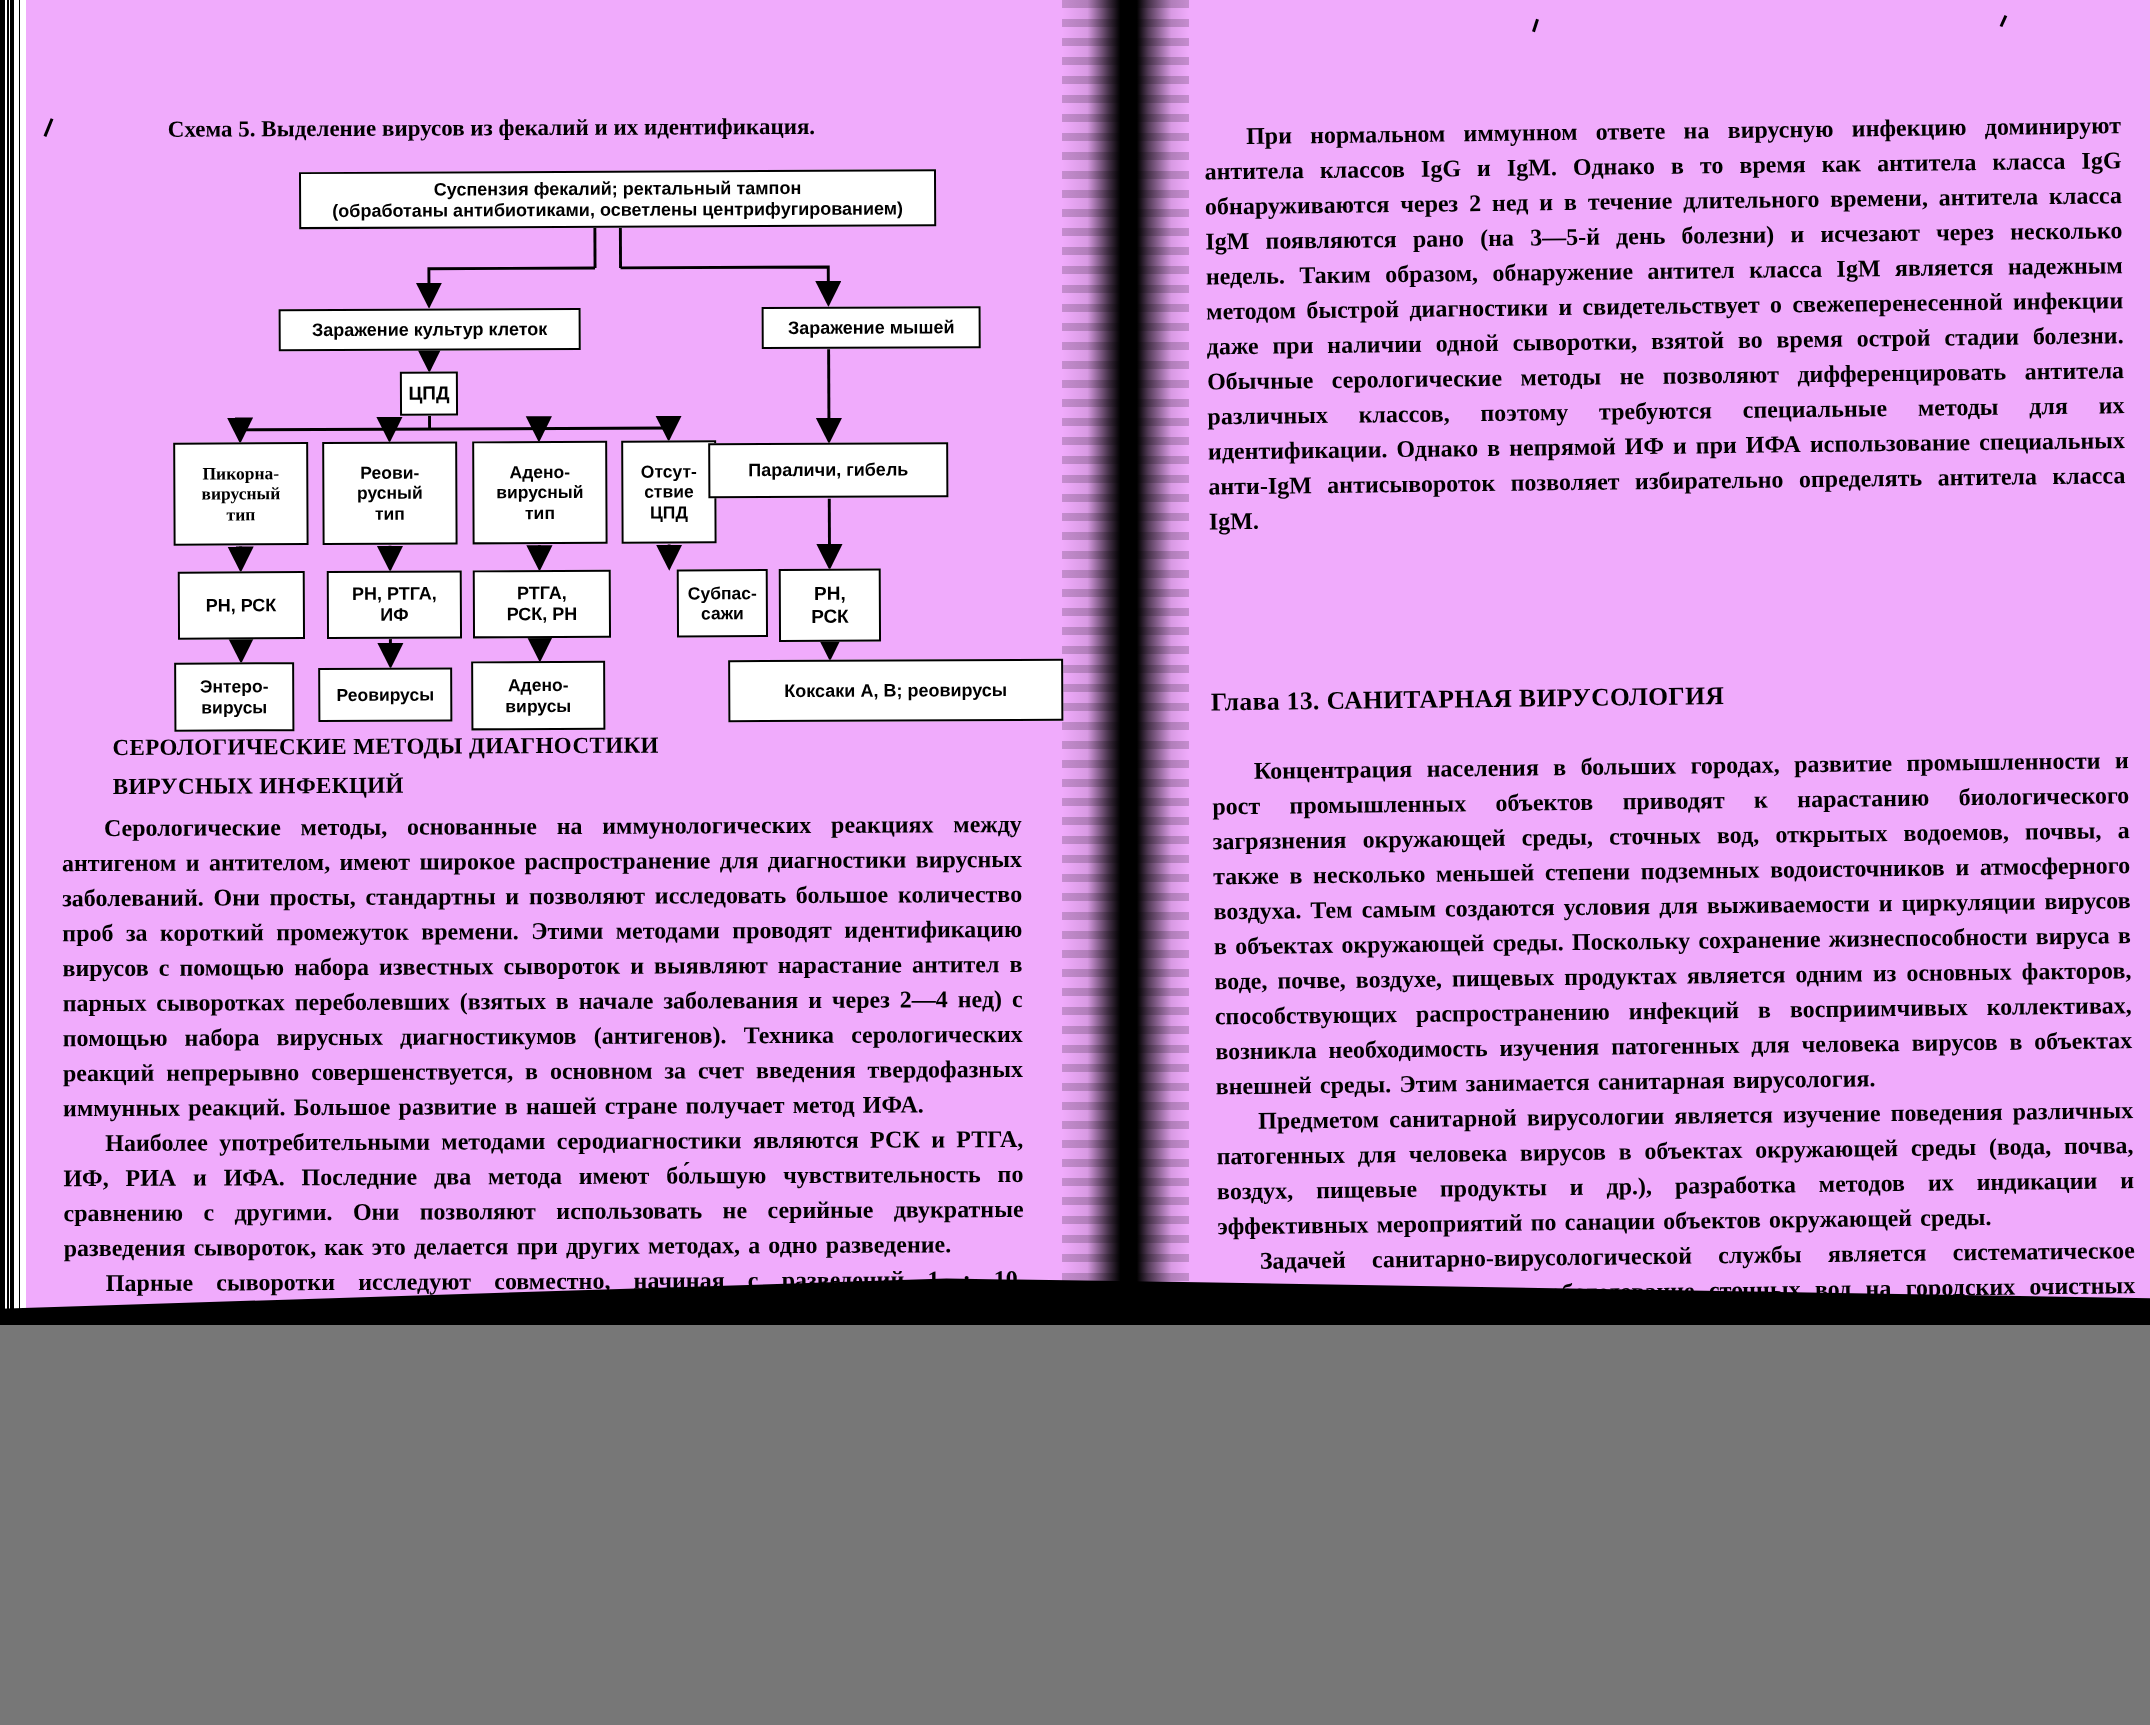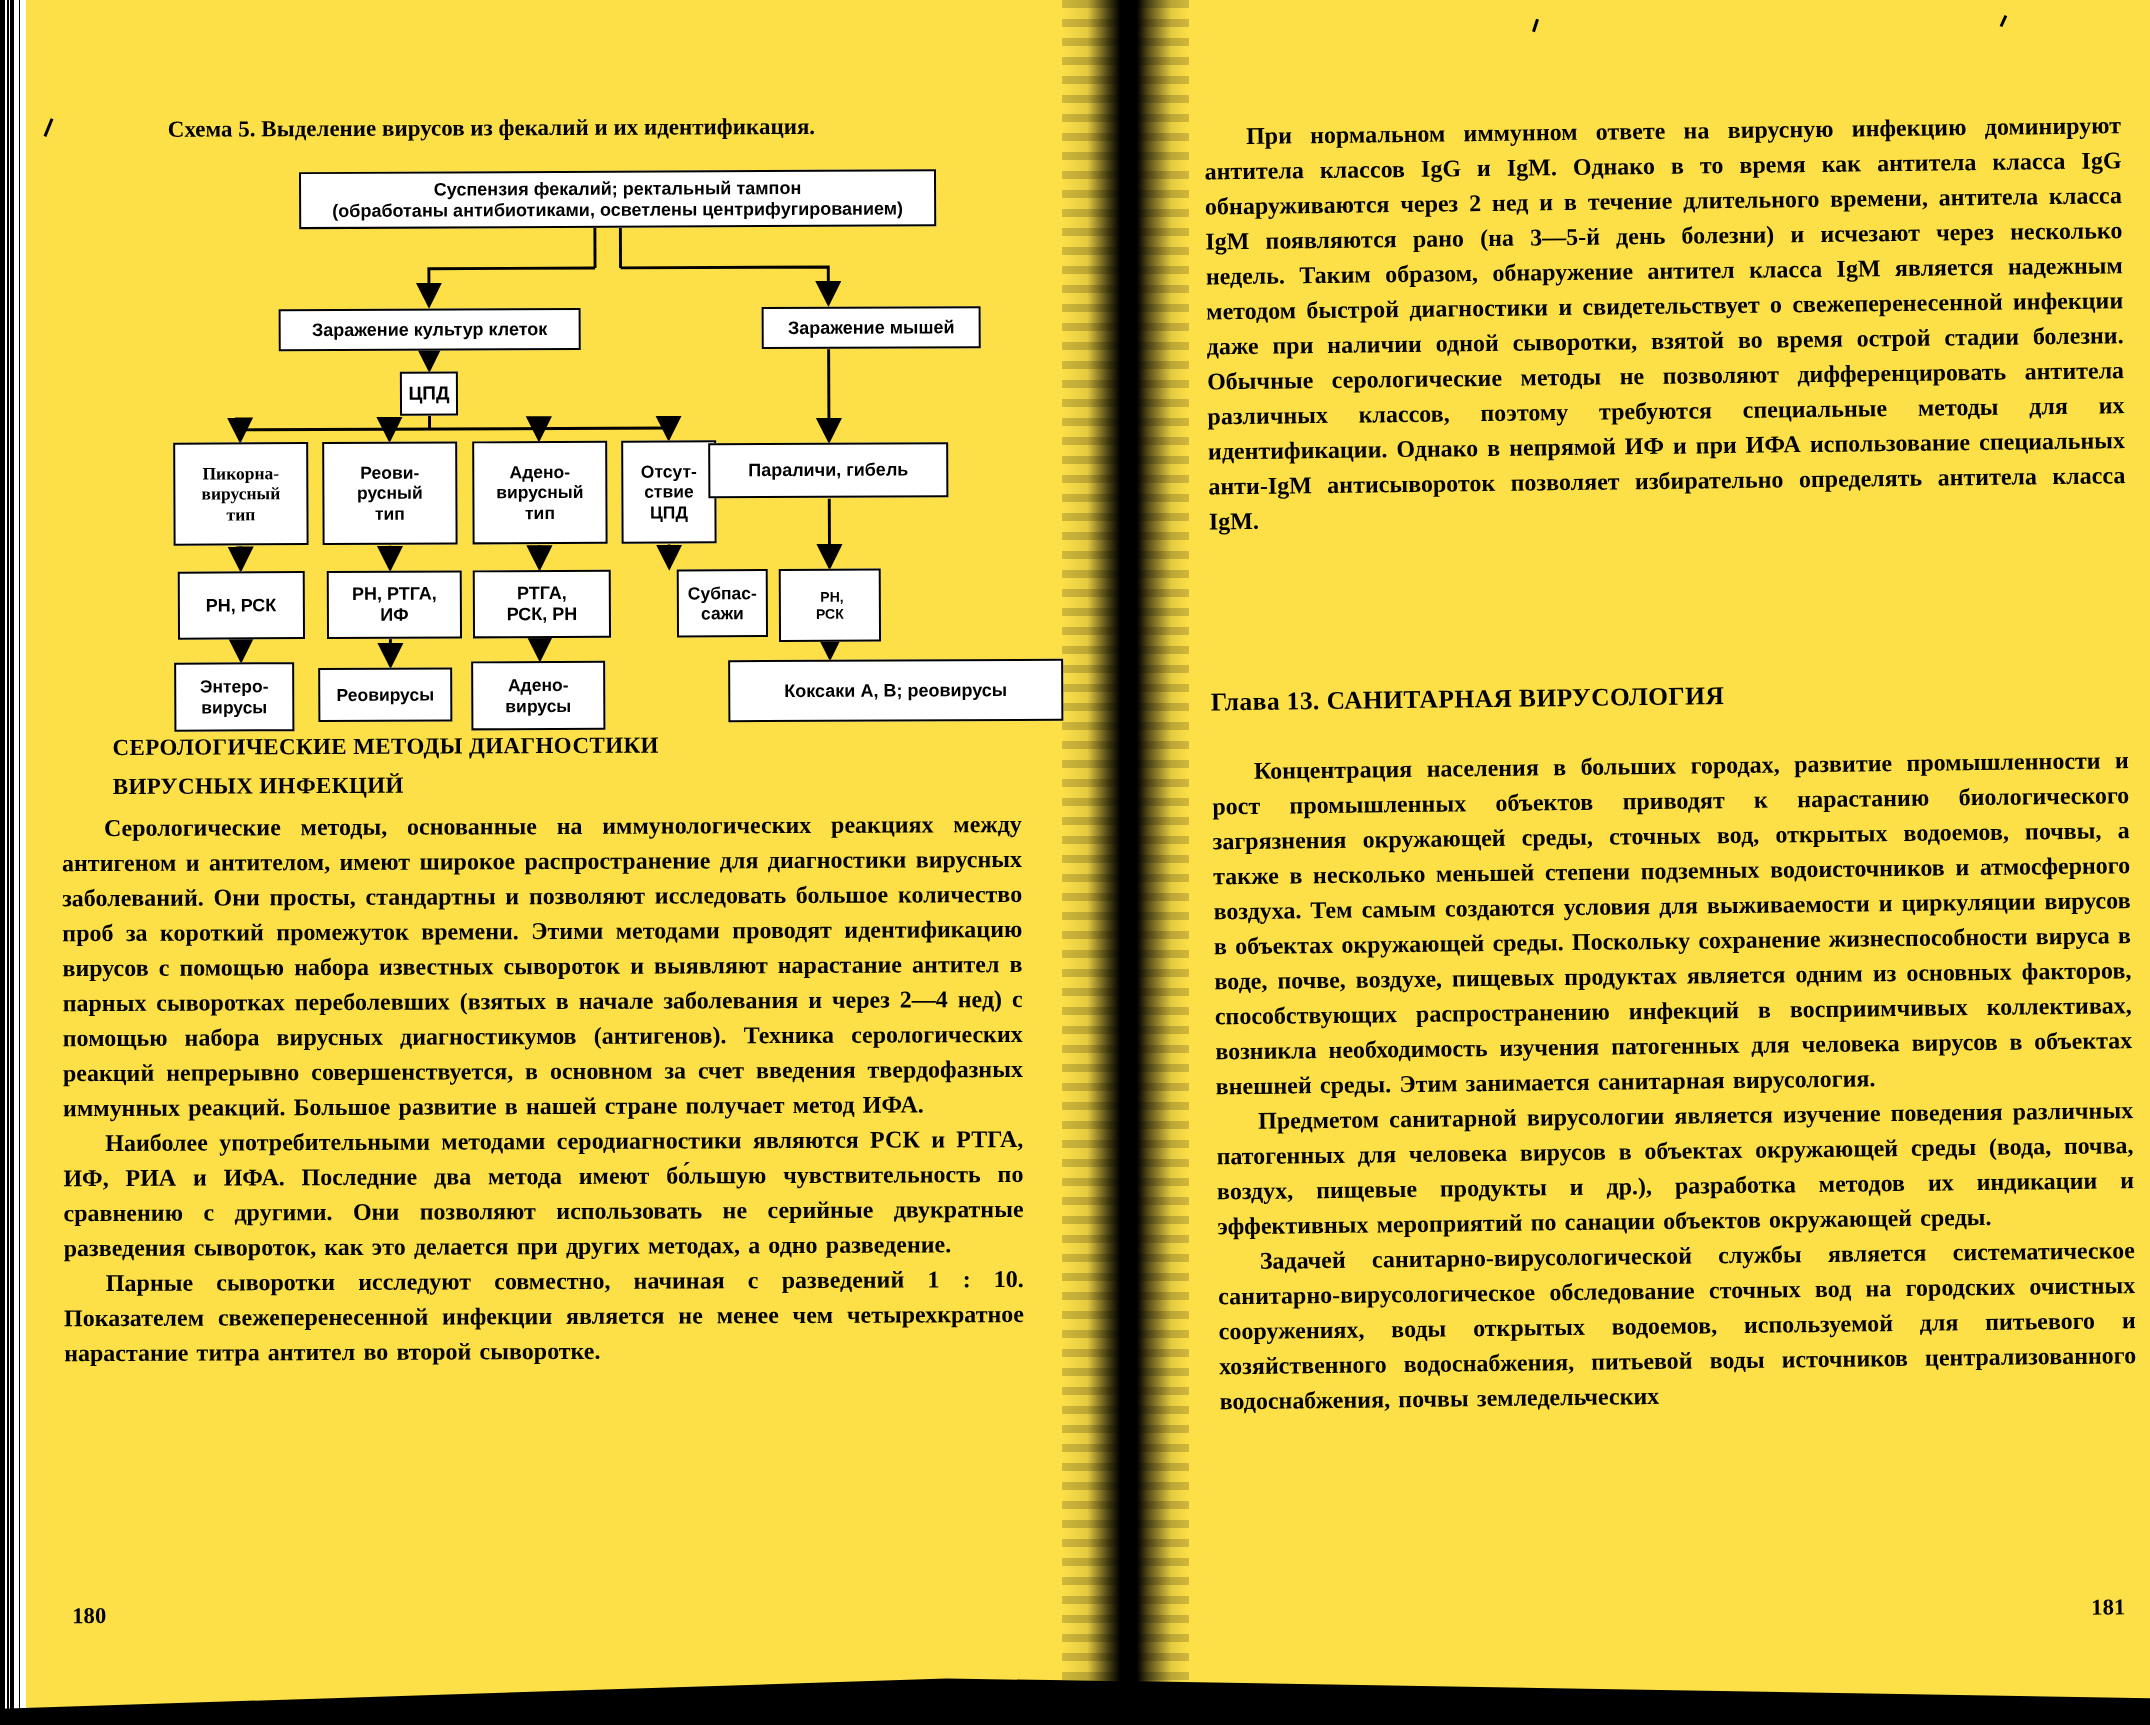--- a/index.html
+++ b/index.html
@@ -1,20 +1,20 @@
 <!DOCTYPE html>
 <html style="font-size:11.7px"><head>
 <meta charset="utf-8">
 <style>
   * { box-sizing: border-box; margin: 0; padding: 0; }
   html,body { background:#777; }
   .scan {
     position: relative;
-    width: 2151px; height: 1725px;
-    background: #fde047;
+    width: 2151px; height: 1325px;
+    background: #f0abfc;
     overflow: hidden;
     color: #000;
     font-family: "Liberation Serif", serif;
   }
   
   .edge-stripes {
     position:absolute; left:0; top:0; bottom:0; width:26px;
     background: repeating-linear-gradient(90deg,
       #000 0 5.1px, #fff 5.1px 6.6px, #000 6.6px 8.7px, #fff 8.7px 10.2px,
       #000 10.2px 14px, #fff 14px 19px, #000 19px 20.4px, #fff 20.4px 26px);
@@ -82,21 +82,21 @@
   .fc-cpd        { left:238px; top:205px; width:58px;  height:44px; font-size:19px; }
   .fc-picorna    { left:11px;  top:275px; width:135px; height:103px;font-family:Liberation Serif, serif; }
   .fc-reo-type   { left:160px; top:275px; width:135px; height:103px; }
   .fc-adeno-type { left:310px; top:275px; width:135px; height:103px; }
   .fc-no-cpd     { left:459px; top:275px; width:95px; height:103px; }
   .fc-paralysis  { left:546px; top:278px; width:240px; height:55px; font-size:18px; }
   .fc-tests-picorna { left:14.6px;  top:404px; width:127px; height:68px; font-size:18px; }
   .fc-tests-reo     { left:164px; top:404px; width:135px; height:68px; font-size:18px; }
   .fc-tests-adeno   { left:310px; top:404px; width:138px; height:68px; font-size:18px; }
   .fc-subpass       { left:466px; top:404px; width:91px; height:68px;margin-left:48px; }
-  .fc-tests-mice    { left:616px; top:404px; width:102px; height:73px; font-size:14px;text-align:right; }
+  .fc-tests-mice    { left:616px; top:404px; width:102px; height:73px; font-size:19px; }
   .fc-entero     { left:11px;  top:495px; width:120px; height:69px; }
   .fc-reoviruses { left:155px; top:501px; width:134px; height:54px; }
   .fc-adenoviruses { left:308px; top:495px; width:134px; height:69px; }
   .fc-coxsackie  { left:565px; top:495px; width:335px; height:62px; font-size:18px; border-width:2.9px; }
 </style>
 </head>
 <body>
 
 <div class="scan">
 

